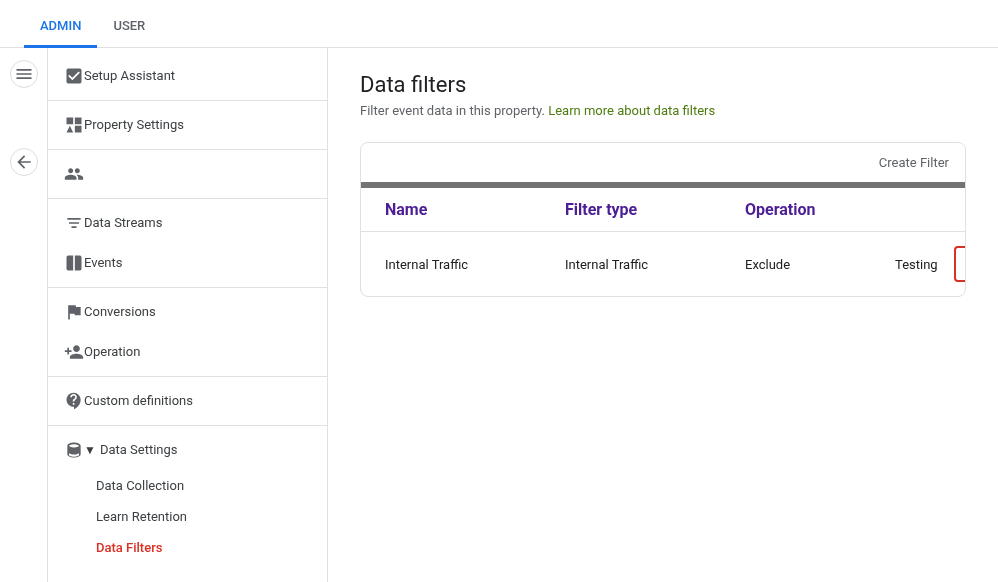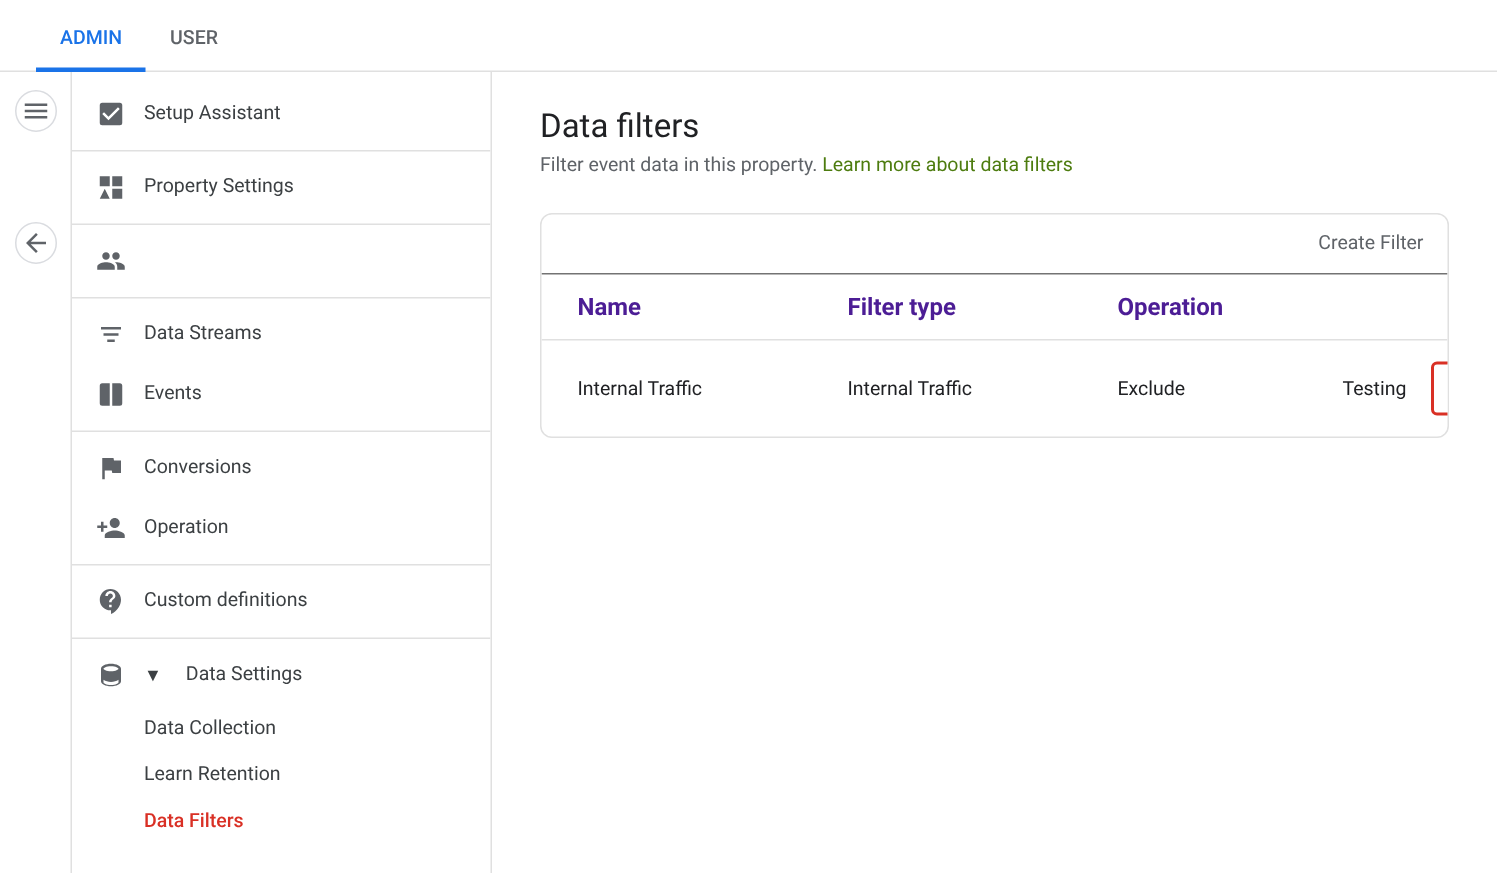--- a/index.html
+++ b/index.html
@@ -13,38 +13,38 @@
     
     .main-layout { display: flex; flex: 1; overflow: hidden; }
 
     
     .sidebar-toggle { width: 48px; display: flex; flex-direction: column; align-items: center; padding-top: 12px; flex-shrink: 0; border-right: 1px solid #e0e0e0; }
     .toggle-circle { width: 28px; height: 28px; border-radius: 50%; border: 1px solid #dadce0; display: flex; align-items: center; justify-content: center; cursor: pointer; background: #fff; }
     .back-arrow { width: 28px; height: 28px; border-radius: 50%; border: 1px solid #dadce0; display: flex; align-items: center; justify-content: center; cursor: pointer; background: #fff; margin-top: 60px; }
 
     
     .sidebar { width: 280px; flex-shrink: 0; overflow-y: auto; border-right: 1px solid #e0e0e0; padding: 8px 0; }
-    .sidebar-item { display: flex; align-items: center; padding: 10px 16px; cursor: pointer; color: #3c4043; font-size: 13px; gap: 12px; }
+    .sidebar-item { display: flex; align-items: center; padding: 10px 16px; cursor: pointer; color: #3c4043; font-size: 13px; gap: 0; }
     .sidebar-item .icon { width: 20px; height: 20px; display: flex; align-items: center; justify-content: center; flex-shrink: 0; }
     .sidebar-item .label { line-height: 1.3; }
     .sidebar-divider { height: 1px; background: #e0e0e0; margin: 4px 0; }
 
     
     .sidebar-sub-item { display: flex; align-items: flex-start; padding: 8px 16px 8px 48px; cursor: pointer; font-size: 13px; color: #3c4043; }
     .sidebar-sub-item.active { color: #d93025; font-weight: 500; }
 
     
     .content { flex: 1; padding: 24px 32px; overflow-y: auto; }
     .page-title { font-size: 22px; font-weight: 400; margin-bottom: 6px; }
     .page-subtitle { font-size: 13px; color: #5f6368; margin-bottom: 24px; }
     .page-subtitle a { color: #4d7c0f; text-decoration: none; }
 
     
     .filter-card { border: 1px solid #e0e0e0; border-radius: 8px; overflow: hidden; }
-    .filter-card-header { display: flex; justify-content: flex-end; padding: 12px 16px; border-bottom: 1px solid #737373; align-items: flex-end; }
+    .filter-card-header { display: flex; justify-content: flex-end; padding: 12px 16px; border-bottom: 6px solid #737373; align-items: flex-end; }
     .create-filter-btn { font-size: 13px; color: #5f6368; cursor: pointer; background: none; border: none; font-family: inherit; }
 
     .table-header { display: grid; grid-template-columns: 180px 180px 150px 1fr 80px 40px; padding: 0 16px; border-bottom: 1px solid #e0e0e0; }
     .table-header-cell { font-size: 16px; color: #4c1d95; font-weight: 700; padding: 12px 8px; }
 
     .table-row { display: grid; grid-template-columns: 180px 180px 150px 1fr 80px 40px; padding: 0 16px; align-items: center; border-bottom: 1px solid #f1f3f4; }
     .table-row:last-child { border-bottom: none; }
     .table-cell { font-size: 13px; padding: 14px 8px; color: #202124; }
 
     .chevron-btn { width: 36px; height: 36px; display: flex; align-items: center; justify-content: center; border: 2px solid #d93025; border-radius: 4px; cursor: pointer; color: #202124; background: #fff; font-size: 16px; }

